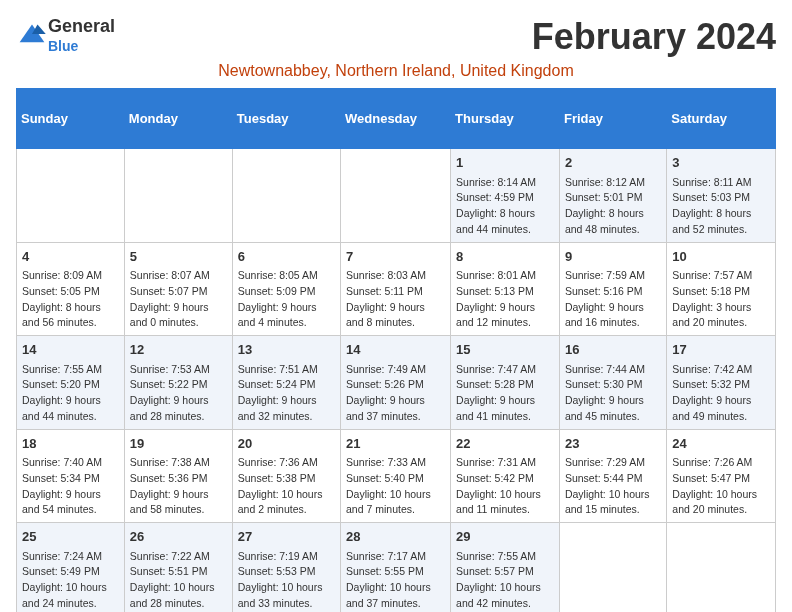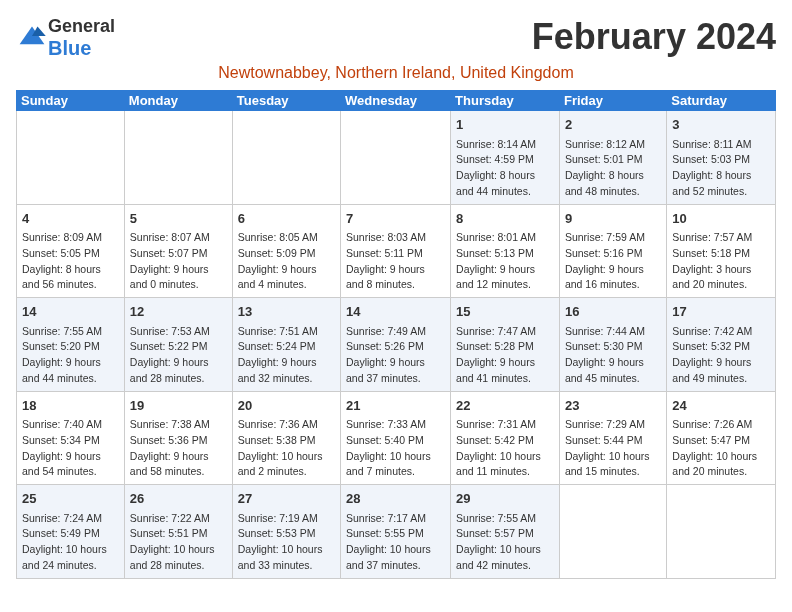--- a/index.html
+++ b/index.html
@@ -21,21 +21,21 @@
       display: flex;
       align-items: center;
       gap: 2px;
     }
     .logo-text-general {
       font-size: 18px;
       font-weight: bold;
       color: #333;
     }
     .logo-text-blue {
-      font-size: 20px;
+      font-size: 14px;
       font-weight: bold;
       color: #2e7bd4;
     }
     .logo-icon {
       width: 28px;
       height: 22px;
       margin-left: 2px;
     }
     .month-title {
       font-size: 36px;
@@ -50,21 +50,21 @@
       margin-bottom: 8px;
     }
     table {
       width: 100%;
       border-collapse: collapse;
       font-size: 11px;
     }
     thead tr th {
       background-color: #2e7bd4;
       color: #fff;
-      padding: 2px 4px;
+      padding: 22px 4px;
       text-align: left;
       font-size: 13px;
       font-weight: bold;
       border: 1px solid #2e7bd4;
     }
     tbody tr td {
       border: 1px solid #ccc;
       vertical-align: top;
       padding: 4px 5px;
       height: 80px;

